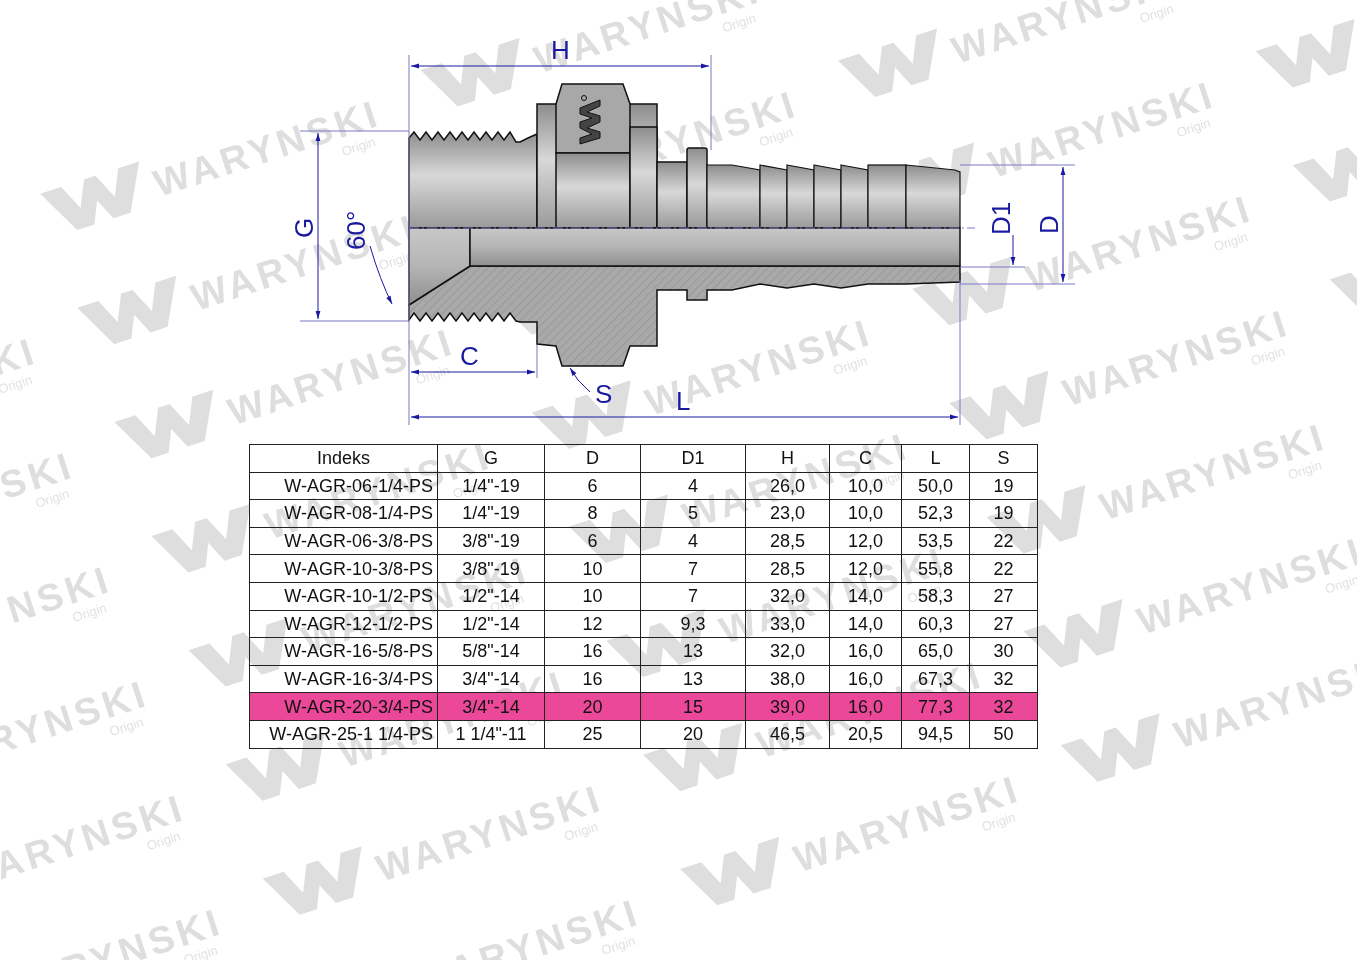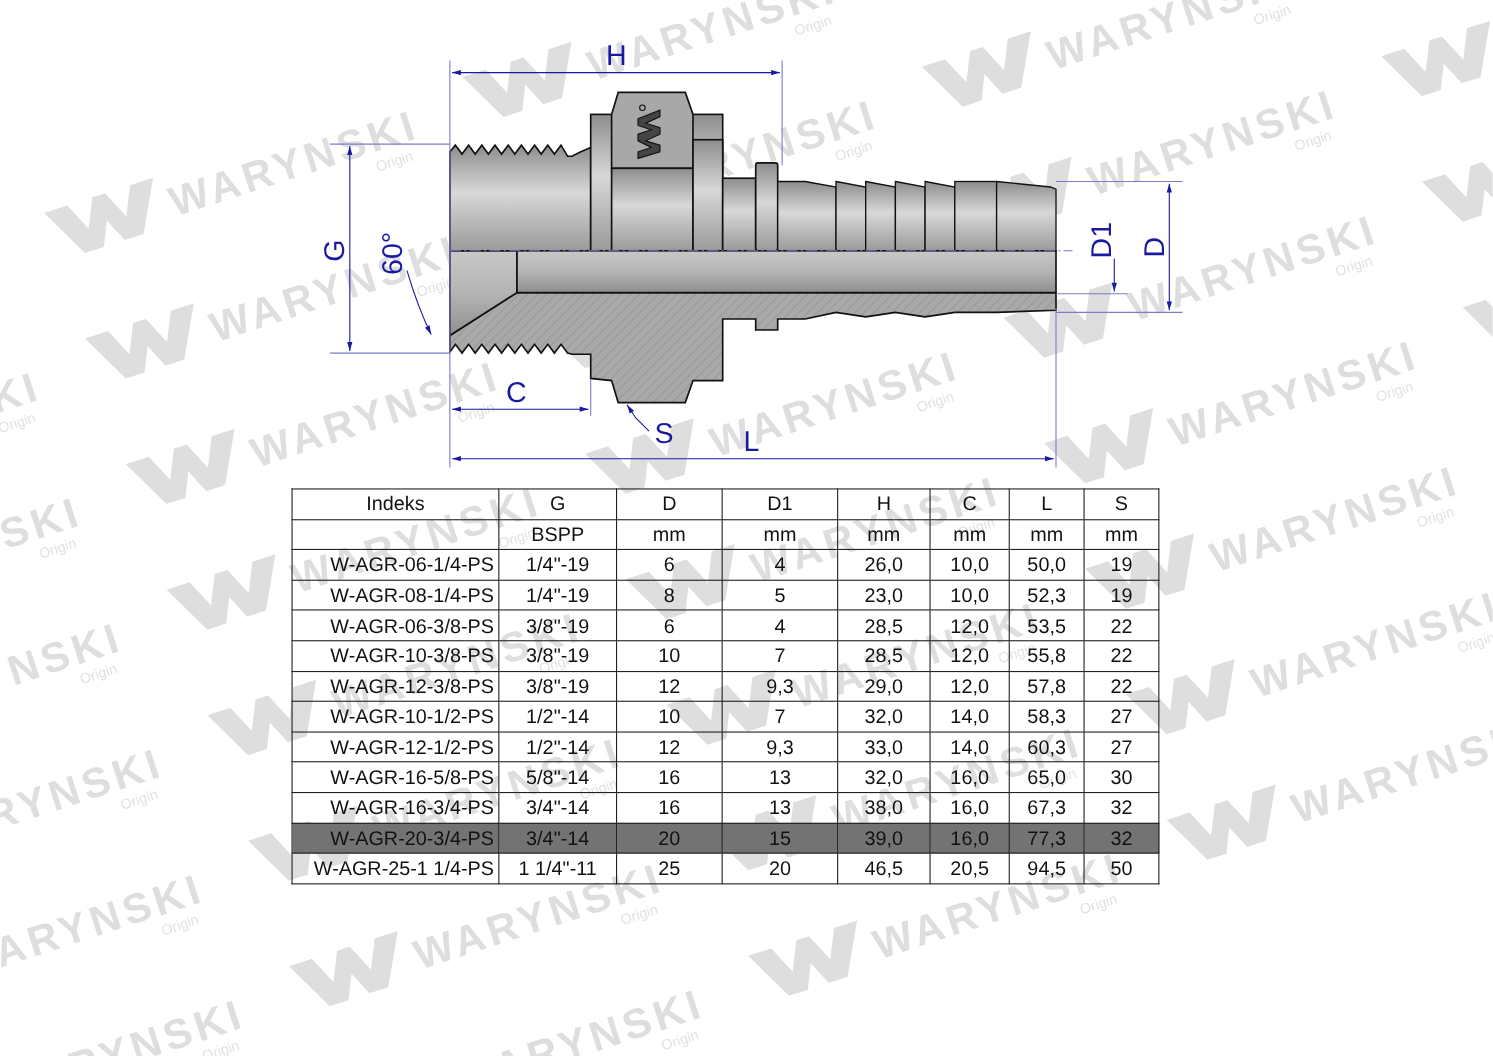--- a/index.html
+++ b/index.html
@@ -3,28 +3,27 @@
 <meta charset="utf-8">
 <style>
   html, body { margin:0; padding:0; background:#ffffff; }
   body { width:1357px; height:960px; position:relative; overflow:hidden; font-family:"Liberation Sans", sans-serif; }
   .wm-layer { position:absolute; left:0; top:0; width:1357px; height:960px; pointer-events:none; }
   .drawing { position:absolute; left:0; top:0; width:1357px; height:440px; }
   .spec-table {
     position:absolute; left:249px; top:444px; border-collapse:collapse;
     font-family:"Liberation Sans", sans-serif; font-size:18px; color:#111;
     background:transparent;
-    margin-left:16px;
   }
   .spec-table td {
     border:1.5px solid #222; height:26.6px; padding:0 4px; text-align:center; white-space:nowrap;
     line-height:26px;
   }
   .spec-table td.idx { text-align:right; padding-left:5px; }
-  .spec-table tr.highlight td { background:#737373; }
+  .spec-table tr.highlight td { background:#ec4899; }
   .col-idx { width:188px; } .col-g { width:107px; } .col-d { width:96px; } .col-d1 { width:105px; }
   .col-h { width:84px; } .col-c { width:72px; } .col-l { width:68px; } .col-s { width:68px; }
 </style>
 </head>
 <body>
 
 <svg class="wm-layer" viewBox="0 0 1357 960" xmlns="http://www.w3.org/2000/svg">
   <defs>
     <g id="wm">
       <path d="M0,0 L22,0 L34,26 L46,0 L58,0 L70,26 L82,0 L104,0 L80,46 L62,46 L52,24 L42,46 L24,46 Z" fill="#dedede"></path>
@@ -177,30 +176,20 @@
     <tr>
       <td>Indeks</td>
       <td>G</td>
       <td>D</td>
       <td>D1</td>
       <td>H</td>
       <td>C</td>
       <td>L</td>
       <td>S</td>
     </tr>
-    <tr>
-      <td></td>
-      <td>BSPP</td>
-      <td>mm</td>
-      <td>mm</td>
-      <td>mm</td>
-      <td>mm</td>
-      <td>mm</td>
-      <td>mm</td>
-    </tr>
   <tr>
         <td class="idx">W-AGR-06-1/4-PS</td>
         <td>1/4"-19</td>
         <td>6</td>
         <td>4</td>
         <td>26,0</td>
         <td>10,0</td>
         <td>50,0</td>
         <td>19</td>
       </tr>
@@ -228,30 +217,20 @@
         <td class="idx">W-AGR-10-3/8-PS</td>
         <td>3/8"-19</td>
         <td>10</td>
         <td>7</td>
         <td>28,5</td>
         <td>12,0</td>
         <td>55,8</td>
         <td>22</td>
       </tr>
       <tr>
-        <td class="idx">W-AGR-12-3/8-PS</td>
-        <td>3/8"-19</td>
-        <td>12</td>
-        <td>9,3</td>
-        <td>29,0</td>
-        <td>12,0</td>
-        <td>57,8</td>
-        <td>22</td>
-      </tr>
-      <tr>
         <td class="idx">W-AGR-10-1/2-PS</td>
         <td>1/2"-14</td>
         <td>10</td>
         <td>7</td>
         <td>32,0</td>
         <td>14,0</td>
         <td>58,3</td>
         <td>27</td>
       </tr>
       <tr>

